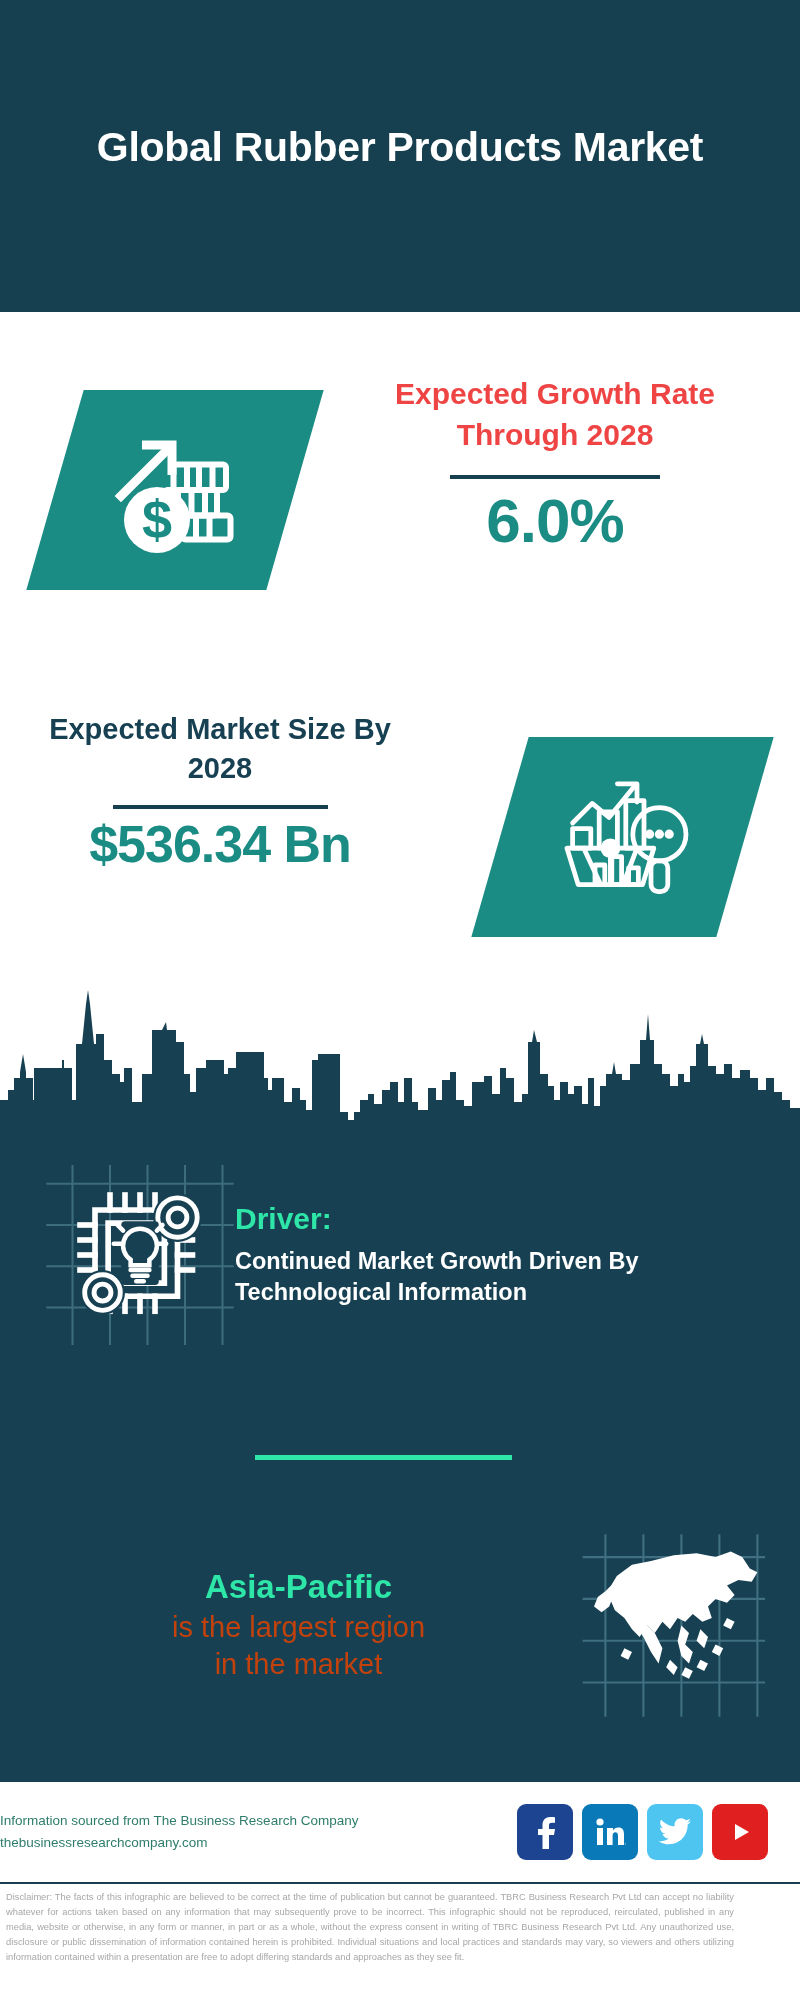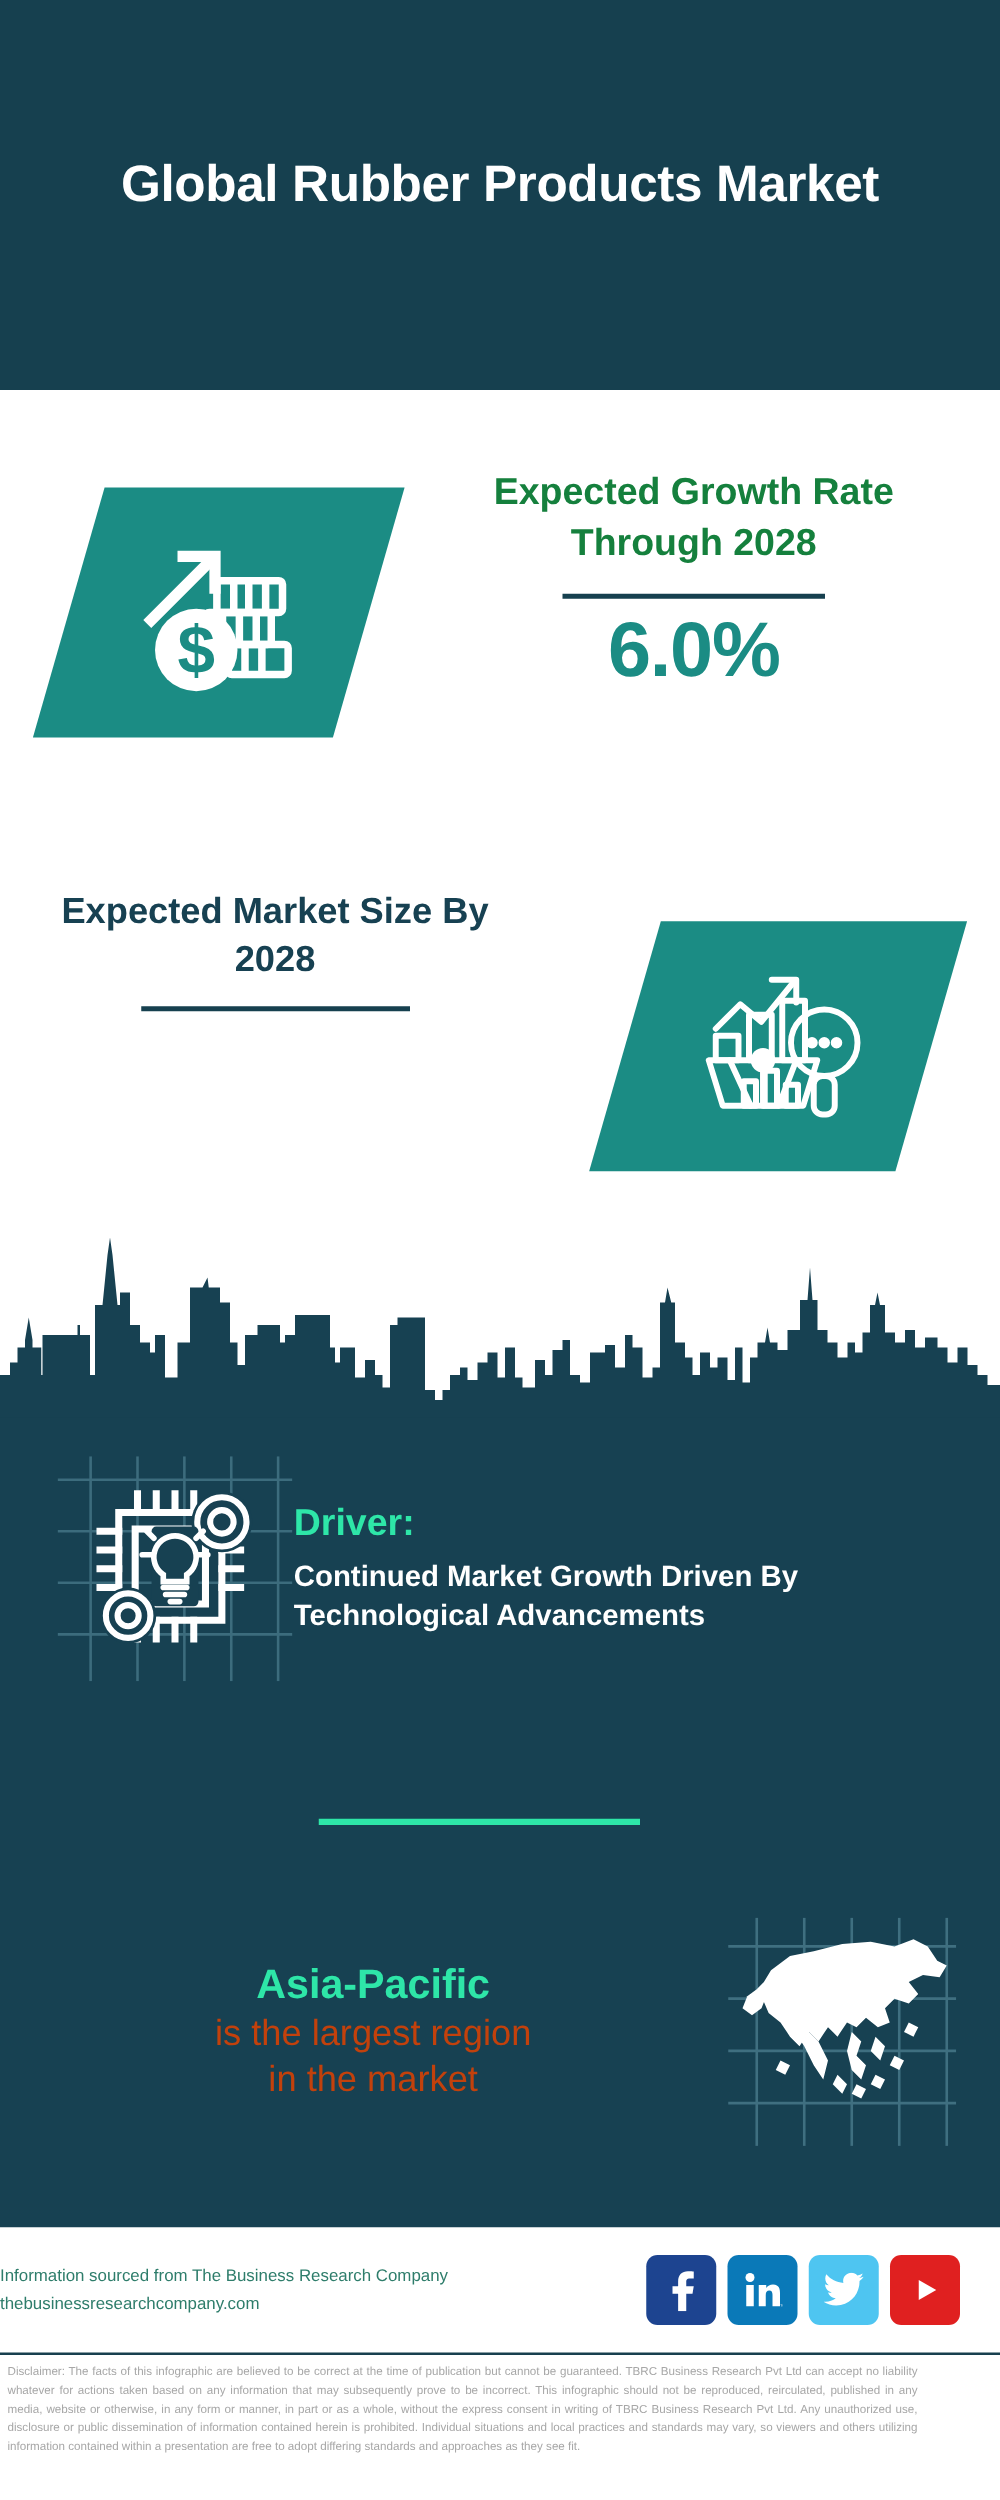--- a/index.html
+++ b/index.html
@@ -56,21 +56,21 @@
     width: 100%; height: 100%;
     display: flex; align-items: center; justify-content: center;
   }
   .growth-text {
     position: absolute;
     left: 330px; top: 62px;
     width: 450px;
     text-align: center;
   }
   .growth-label {
-    color: #15803d;
+    color: #ef4444;
     font-size: 30px;
     font-weight: bold;
     line-height: 1.35;
   }
   .rule-dark {
     width: 210px; height: 4px;
     background: #16404f;
     margin: 20px auto 8px auto;
   }
   .growth-value {
@@ -292,20 +292,21 @@
       <div class="growth-label">Expected Growth Rate Through 2028</div>
       <div class="rule-dark"></div>
       <div class="growth-value">6.0%</div>
     </div>
   </div>
 
   <div class="sec-size">
     <div class="size-text">
       <div class="size-label">Expected Market Size By 2028</div>
       <div class="rule-dark2"></div>
+      <div class="size-value">$536.34 Bn</div>
     </div>
 
     <div class="para-right">
       <div class="icon-wrap">
         <svg width="140" height="140" viewBox="0 0 100 100">
           <g fill="none" stroke="#ffffff" stroke-width="3.4" stroke-linecap="round" stroke-linejoin="round">
             <polyline points="14,40 28,26 40,36 58,14"></polyline>
             <polyline points="46,12 60,12 60,25"></polyline>
             <rect x="14" y="44" width="13" height="14"></rect>
             <rect x="33" y="32" width="13" height="26"></rect>
@@ -389,21 +390,21 @@
           <path d="M48 62 h4"></path>
           <line x1="38" y1="32" x2="41" y2="35"></line>
           <line x1="62" y1="32" x2="59" y2="35"></line>
           <line x1="36" y1="42" x2="40" y2="42"></line>
           <line x1="64" y1="42" x2="60" y2="42"></line>
         </g>
       </svg>
     </div>
     <div class="driver-text">
       <div class="driver-head">Driver:</div>
-      <div class="driver-body">Continued Market Growth Driven By Technological Advancements</div>
+      <div class="driver-body">Continued Market Growth Driven By Technological Information</div>
     </div>
   </div>
 
   <div class="rule-green"></div>
 
   <div class="sec-region">
     <div class="region-text">
       <div class="region-head">Asia-Pacific</div>
       <div class="region-body">is the largest region</div>
       <div class="region-body">in the market</div>

